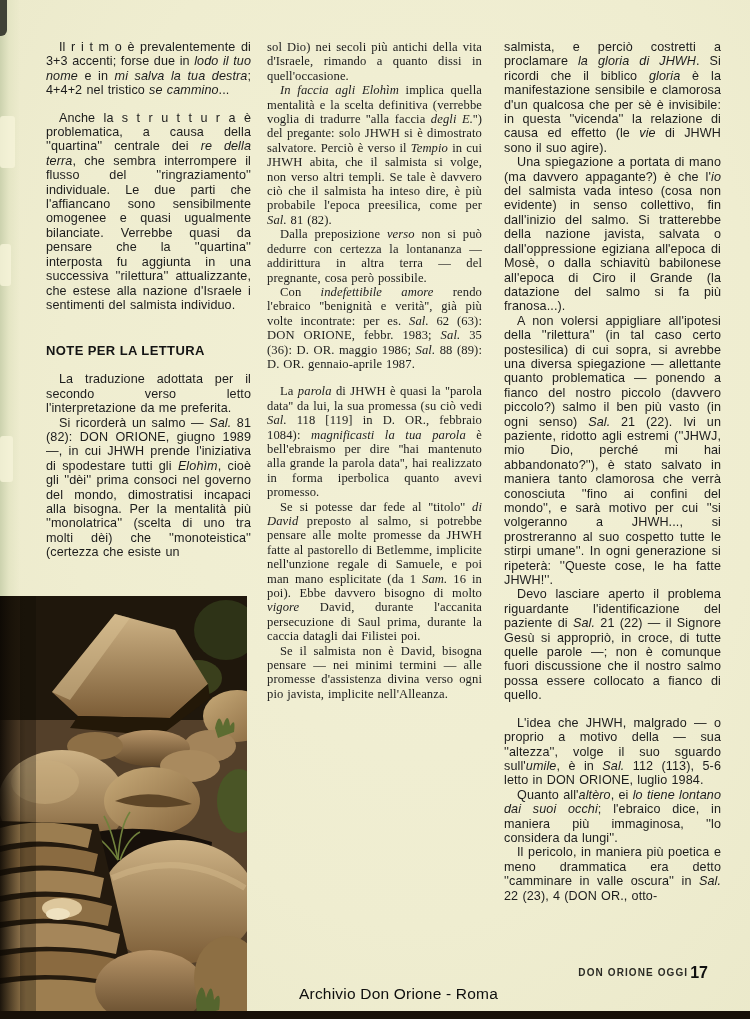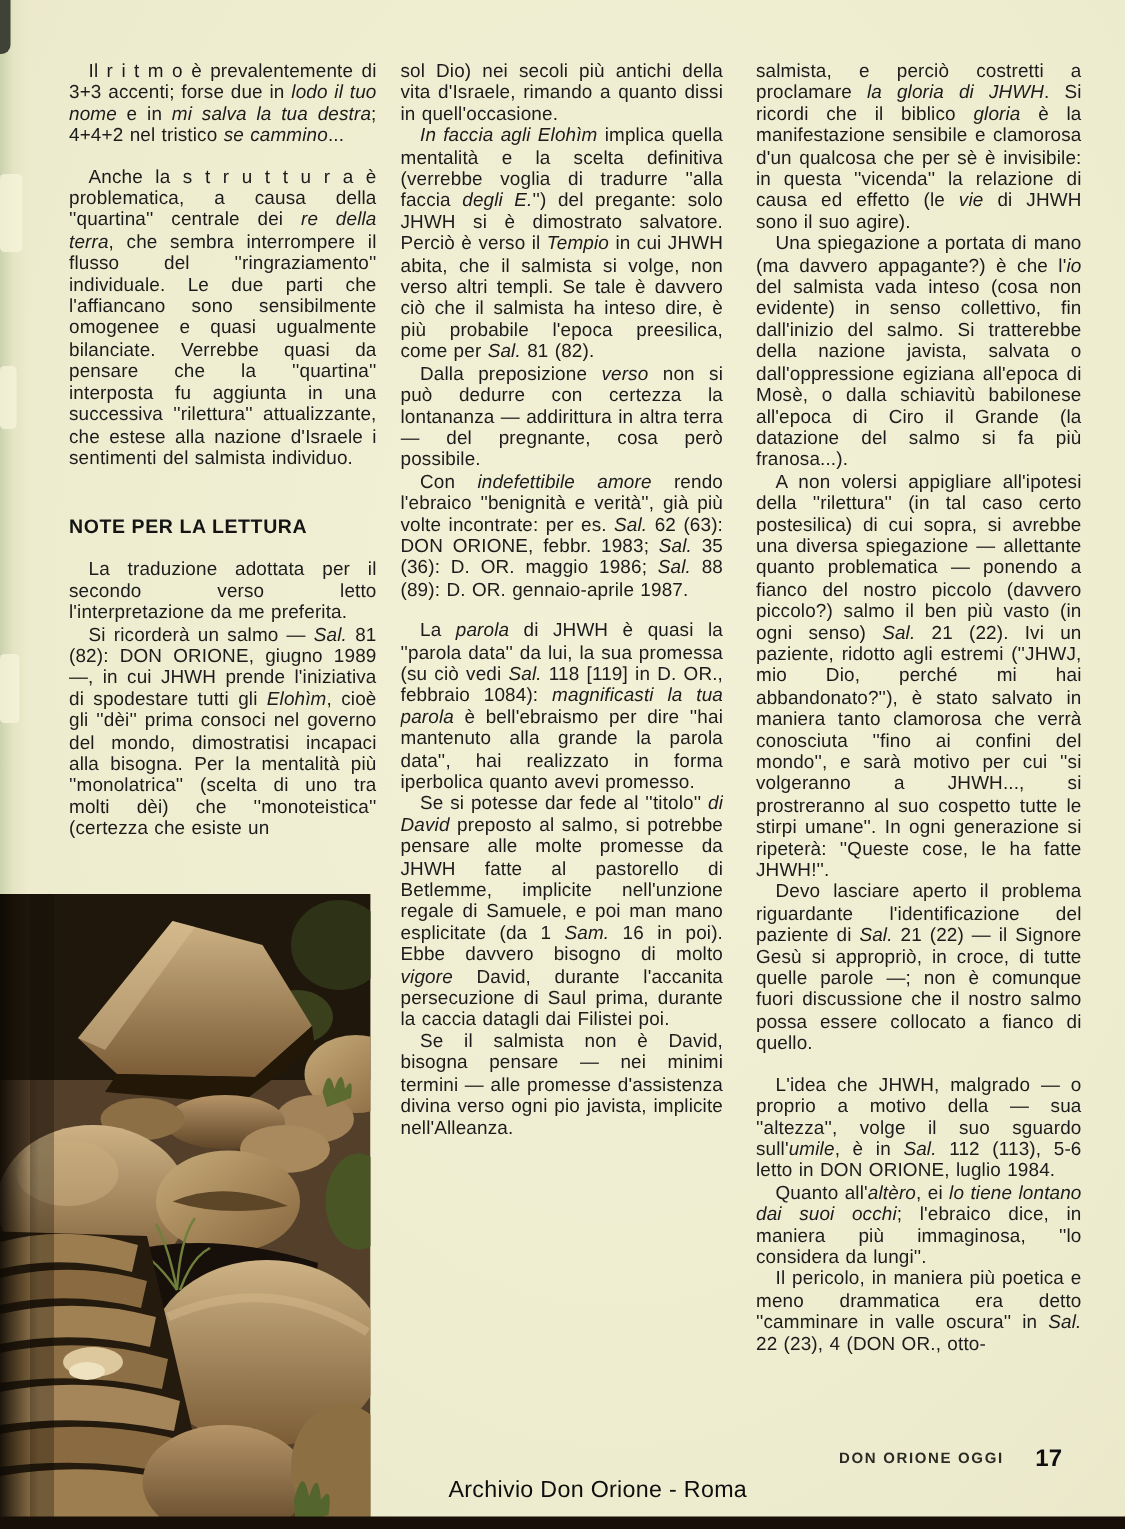--- a/index.html
+++ b/index.html
@@ -21,38 +21,38 @@
     border-bottom-right-radius:6px;}
   .tape{position:absolute;background:#f6f4da;opacity:.8;border-radius:3px;}
   .tape1{left:0;top:116px;width:15px;height:52px;}
   .tape2{left:0;top:244px;width:11px;height:42px;}
   .tape3{left:0;top:436px;width:13px;height:46px;}
   .bottom-strip{position:absolute;left:0;top:1011px;width:750px;height:8px;background:#181008;}
 
   
   .col{position:absolute;top:40px;overflow:hidden;}
   .col-1{left:46px;width:205px;height:552px;}
-  .col-2{left:267px;width:215px;height:915px;}
+  .col-2{left:267px;width:215px;height:915px;font-family:Liberation Serif, serif;}
   .col-3{left:504px;width:217px;height:915px;}
   .col p{margin:0;font-size:12.6px;line-height:14.4px;text-align:justify;
     letter-spacing:.1px;word-spacing:.6px;color:#1c1c1c;}
   .col p.indent{text-indent:13px;}
   .col .gap{margin-top:13px;}
   .col h2.heading{margin:30px 0 13px 0;font-size:13px;line-height:17px;
     letter-spacing:.4px;color:#141414;font-weight:700;}
   .col i{font-style:italic;}
 
   
   .photo{position:absolute;left:0;top:596px;width:247px;height:417px;}
   .photo svg{display:block;width:247px;height:417px;}
 
   
   .footer{position:absolute;left:480px;top:964px;width:228px;text-align:right;white-space:nowrap;}
   .footer .mag{font-size:10px;font-weight:700;letter-spacing:1.1px;color:#2b2b25;vertical-align:2px;}
-  .footer .num{font-size:16px;font-weight:700;color:#101010;margin-left:21px;}
+  .footer .num{font-size:16px;font-weight:700;color:#101010;margin-left:2px;}
   .watermark{position:absolute;left:299px;top:985px;font-size:15.5px;color:#0e0e0e;
     letter-spacing:.2px;white-space:nowrap;}
 </style>
 </head>
 <body>
 
 <div class="page">
 
   <div class="left-edge"></div>
   <div class="corner-mark"></div>

